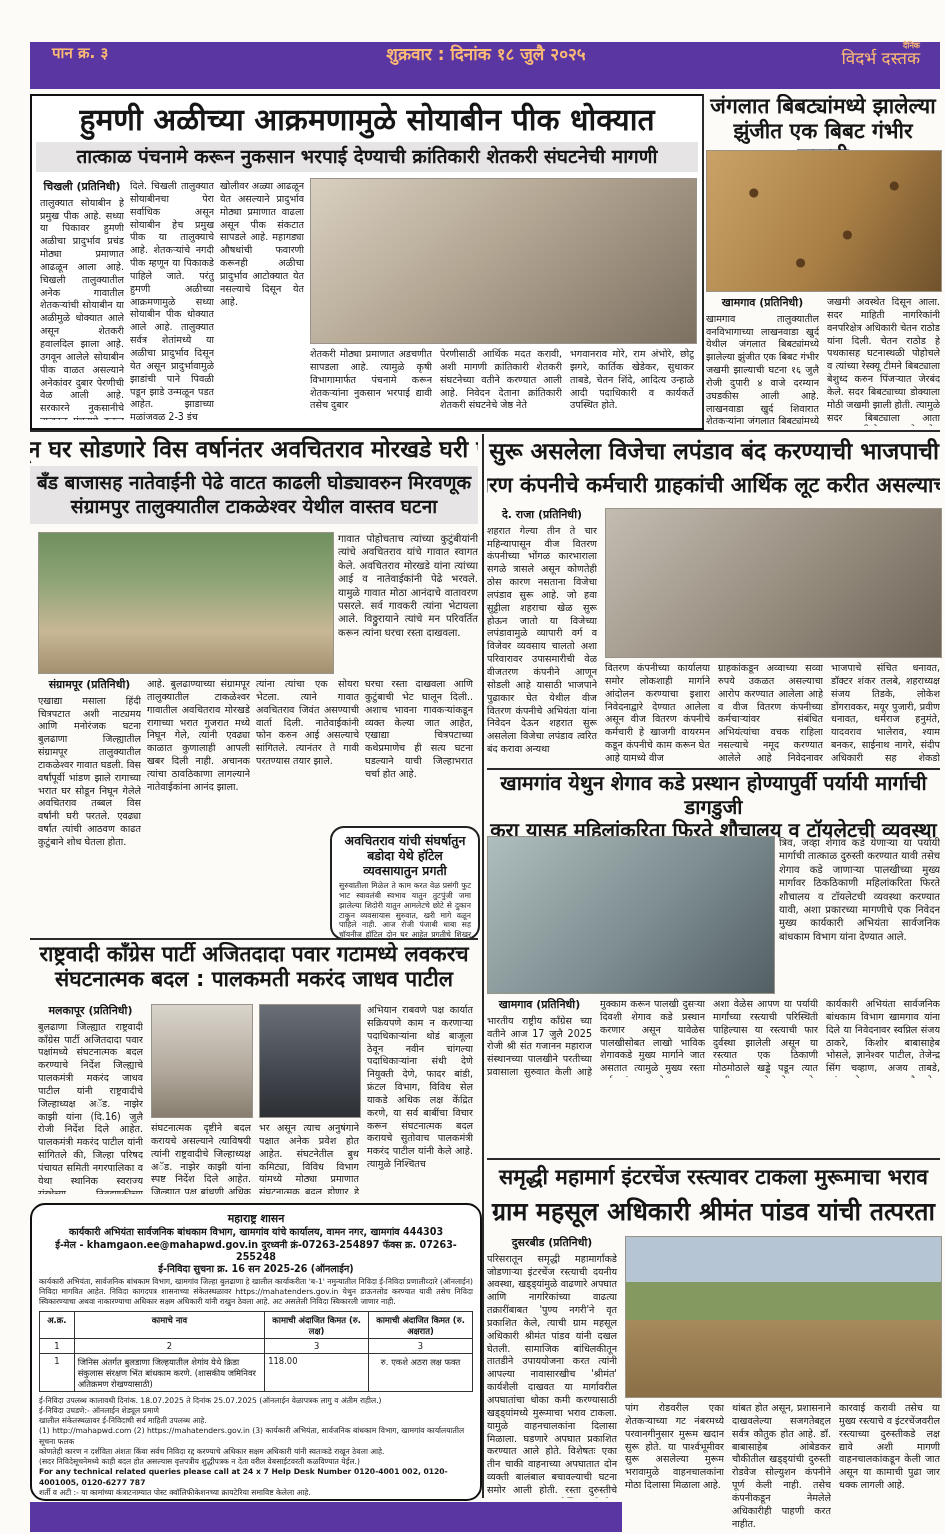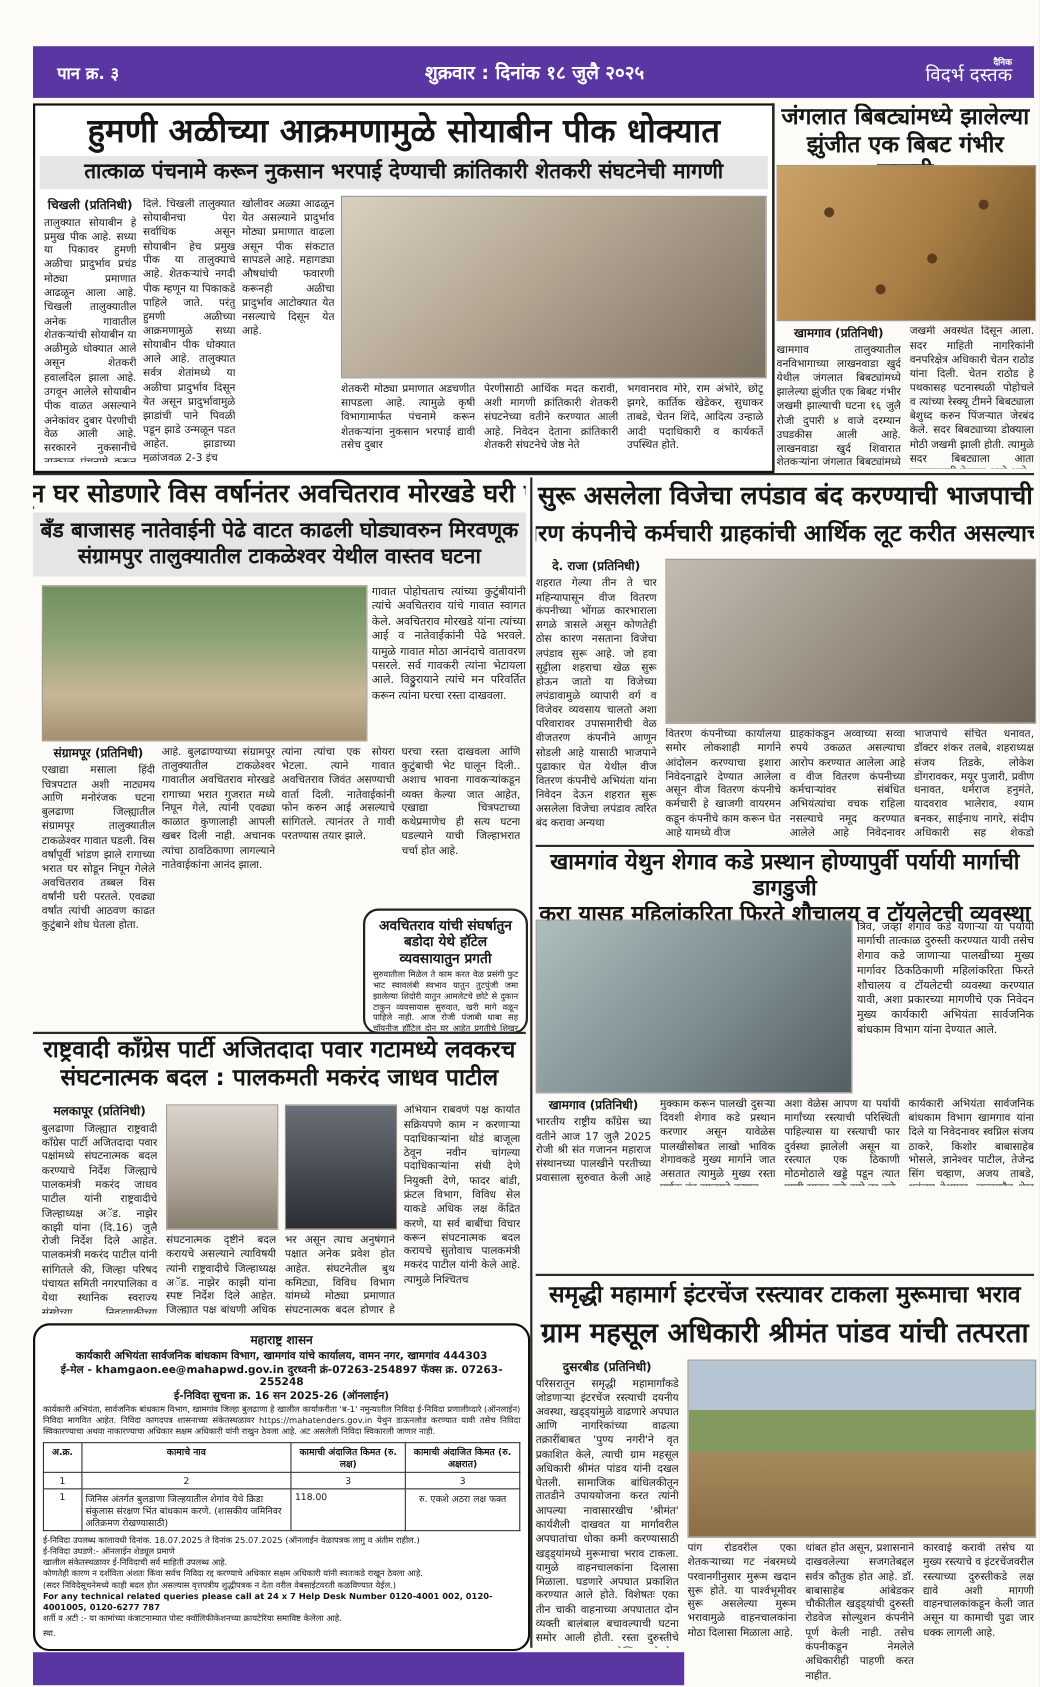--- a/index.html
+++ b/index.html
@@ -1,19 +1,19 @@
 <!DOCTYPE html>
 <html><head>
 <meta charset="utf-8">
 <style>
   html,body{margin:0;padding:0;background:#e9e7e3;}
   .page{position:relative;width:945px;height:1534px;background:#fcfbf8;margin:0 auto;
         font-family:"DejaVu Sans",sans-serif;color:#161616;overflow:hidden;}
   .abs{position:absolute;}
-  .bar{background:#5936a2;color:#ffffff;display:flex;align-items:center;}
+  .bar{background:#5936a2;color:#fdba74;display:flex;align-items:flex-start;}
   .hl{font-weight:bold;display:flex;align-items:center;justify-content:center;
       white-space:nowrap;overflow:hidden;line-height:1.1;}
   .hl2{font-weight:bold;text-align:center;line-height:1.18;overflow:hidden;}
   .sub{background:#e6e4e4;font-weight:bold;display:flex;flex-direction:column;
        align-items:center;justify-content:center;text-align:right;line-height:1.25;}
   .col{position:absolute;font-size:9.6px;line-height:1.34;text-align:justify;overflow:hidden;}
   .byline{font-weight:bold;font-size:11px;text-align:center;margin-bottom:2px;}
   .photo{position:absolute;overflow:hidden;border:1px solid #9a938a;}
   .ph-main{background:linear-gradient(140deg,#d9d0c0 0%,#b3a693 45%,#7d7162 100%);}
   .ph-leopard{background:
@@ -186,20 +186,21 @@
         <td style="text-align:center;">1</td>
         <td>जिनिस अंतर्गत बुलडाणा जिल्हयातील शेगांव येथे क्रिडा संकुलास संरक्षण भिंत बांधकाम करणे. (शासकीय जमिनिवर अतिक्रमण रोखण्यासाठी)</td>
         <td style="">118.00</td>
         <td style="text-align:center;">रु. एकशे अठरा लक्ष फक्त</td>
       </tr>
     </tbody>
       </table>
     <div class="small">ई-निविदा उपलब्ध कालावधी दिनांक. 18.07.2025 ते दिनांक 25.07.2025 (ऑनलाईन वेळापत्रक लागु व अंतीम राहील.)</div>
     <div class="small">ई-निविदा उघडणे:- ऑनलाईन शेड्यूल प्रमाणे</div>
     <div class="small">खालील संकेतस्थळावर ई-निविदाची सर्व माहिती उपलब्ध आहे.</div>
+    <div class="small">(1) http://mahapwd.com (2) https://mahatenders.gov.in (3) कार्यकारी अभियंता, सार्वजनिक बांधकाम विभाग, खामगांव कार्यालयातील सूचना फलक</div>
     <div class="small">कोणतेही कारण न दर्शविता अंशतः किंवा सर्वच निविदा रद्द करण्याचे अधिकार सक्षम अधिकारी यांनी स्वतःकडे राखून ठेवला आहे.</div>
     <div class="small">(सदर निविदेसूचनेमध्ये काही बदल होत असल्यास वृत्तपत्रीय शुद्धीपत्रक न देता वरील वेबसाईटवरती कळविण्यात येईल.)</div>
     <div class="small" style="font-weight:bold;">For any technical related queries please call at 24 x 7 Help Desk Number 0120-4001 002, 0120-4001005, 0120-6277 787</div>
     <div class="small">शर्ती व अटी :- या कामांच्या कंत्राटनाम्यात पोस्ट क्वॉलिफीकेशनच्या क्रायटेरिया समाविष्ट केलेला आहे.</div>
     <div style="display:flex;justify-content:space-between;align-items:flex-end;margin-top:2px;">
 
       <div class="sig">
         <div style="font-weight:normal;font-size:7.6px;text-align:right;">स्वा.</div>
 
       </div>

